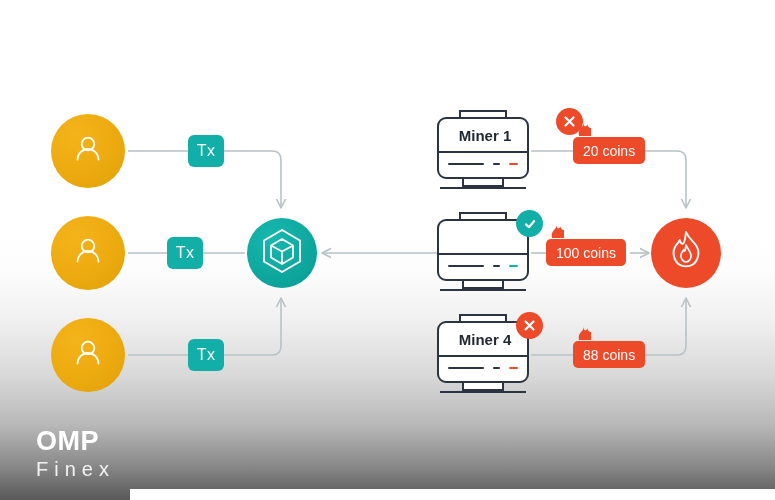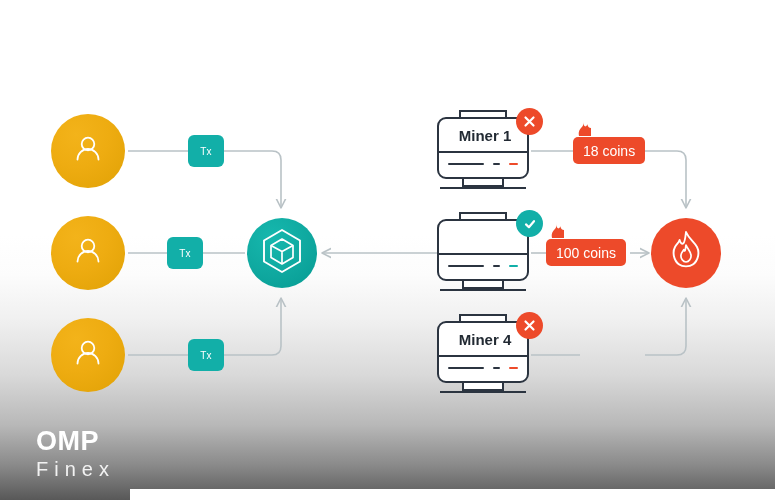--- a/index.html
+++ b/index.html
@@ -51,21 +51,21 @@
   .user-node.u3 { left: 51px;  top: 318px; }
 
   
   .tx-chip {
     position: absolute;
     width: 36px;
     height: 32px;
     border-radius: 6px;
     background: #12AFA8;
     color: #ffffff;
-    font-size: 10px;
+    font-size: 16px;
     display: flex;
     align-items: center;
     justify-content: center;
     letter-spacing: .3px;
   }
   .tx-chip.t1 { left: 188px; top: 135px; }
   .tx-chip.t2 { left: 167px; top: 237px; }
   .tx-chip.t3 { left: 188px; top: 339px; }
 
   
@@ -95,21 +95,21 @@
     align-items: center;
     justify-content: center;
   }
 
   
   .miner {
     position: absolute;
     width: 92px;
     height: 84px;
   }
-  .miner.m1 { left: 437px; top: 110px; }
+  .miner.m1 { left: 437px; top: 110px; padding-left: 40px; }
   .miner.m2 { left: 437px; top: 212px; }
   .miner.m3 { left: 437px; top: 314px; }
 
   .miner-top-tab {
     position: absolute;
     left: 22px;
     top: 0;
     width: 48px;
     height: 9px;
     border: 2px solid #2b3440;
@@ -395,34 +395,44 @@
   </div>
 
   <div class="coin-tag c1">
     <span class="coin-flame">
       <svg width="26" height="26" viewBox="0 0 26 26">
         <path d="M 14 1 C 15.6 6 13.4 7.4 11.6 9.6 C 9.6 12 9.4 14.6 10 17
                  L 22 17 L 22 9 C 20 9 18.6 7.4 18.4 5.2 C 17.4 7.6 16 8 15 6.6
                  C 14.6 4.8 14.6 2.8 14 1 Z" fill="#ED4A2A"></path>
       </svg>
     </span>
-    <span>18 coins</span>
+    <span>20 coins</span>
   </div>
 
   <div class="coin-tag c2">
     <span class="coin-flame">
       <svg width="26" height="26" viewBox="0 0 26 26">
         <path d="M 14 1 C 15.6 6 13.4 7.4 11.6 9.6 C 9.6 12 9.4 14.6 10 17
                  L 22 17 L 22 9 C 20 9 18.6 7.4 18.4 5.2 C 17.4 7.6 16 8 15 6.6
                  C 14.6 4.8 14.6 2.8 14 1 Z" fill="#ED4A2A"></path>
       </svg>
     </span>
     <span>100 coins</span>
   </div>
 
+  <div class="coin-tag c3">
+    <span class="coin-flame">
+      <svg width="26" height="26" viewBox="0 0 26 26">
+        <path d="M 14 1 C 15.6 6 13.4 7.4 11.6 9.6 C 9.6 12 9.4 14.6 10 17
+                 L 22 17 L 22 9 C 20 9 18.6 7.4 18.4 5.2 C 17.4 7.6 16 8 15 6.6
+                 C 14.6 4.8 14.6 2.8 14 1 Z" fill="#ED4A2A"></path>
+      </svg>
+    </span>
+    <span>88 coins</span>
+  </div>
 
   <div class="burn-node">
     <span>
       <svg width="40" height="44" viewBox="0 0 40 44">
         <path d="M 20 3 C 23 10 28 12.5 31 18 C 33.8 23.2 32.4 31.5 26.8 35.6
                  C 23.6 38 16.4 38 13.2 35.6 C 7.6 31.5 6.2 23.2 9 18
                  C 10.6 15 12.6 14 13.6 11 C 14.4 14 16 15.4 17.4 14.2
                  C 19 12.8 19.4 8 20 3 Z" fill="none" stroke="#ffffff" stroke-width="1.9" stroke-linejoin="round"></path>
         <path d="M 20 16 C 21.6 20 24.4 22 25 26 C 25.5 29.6 23 33 20 33
                  C 17 33 14.5 29.6 15 26 C 15.4 23.2 17 22.6 17.8 20.6

